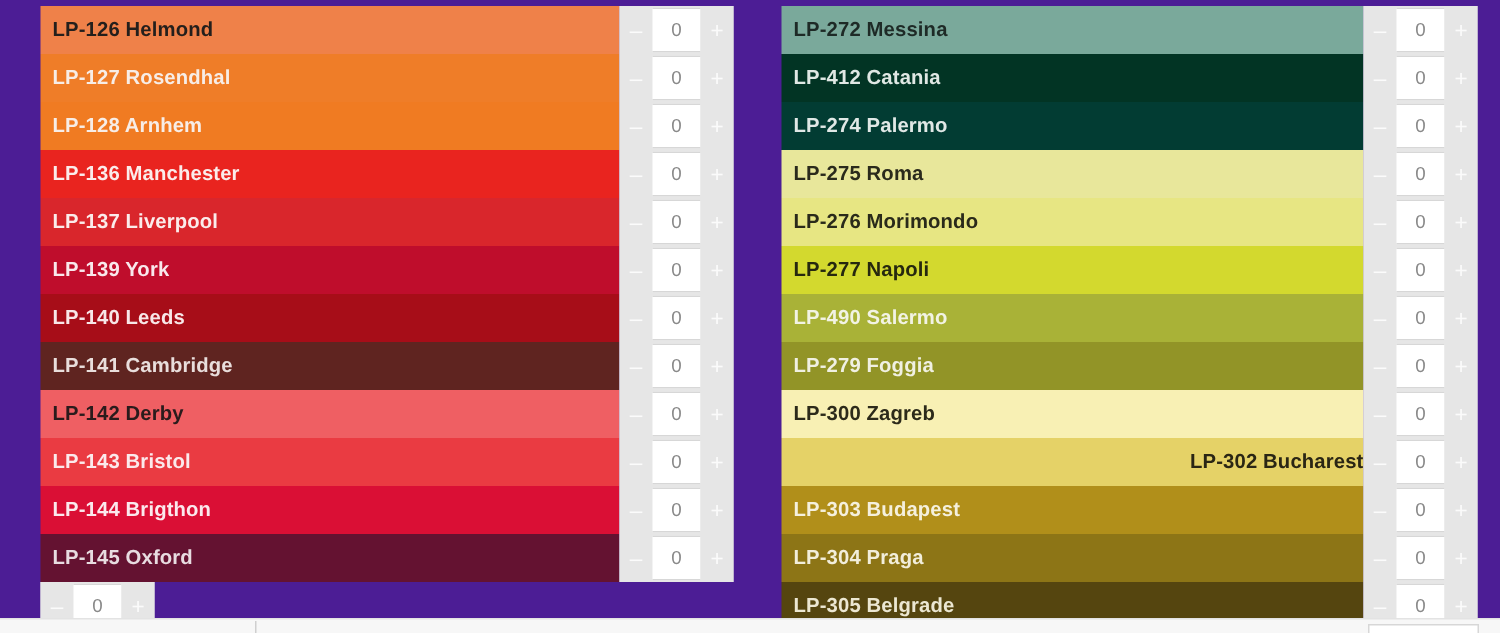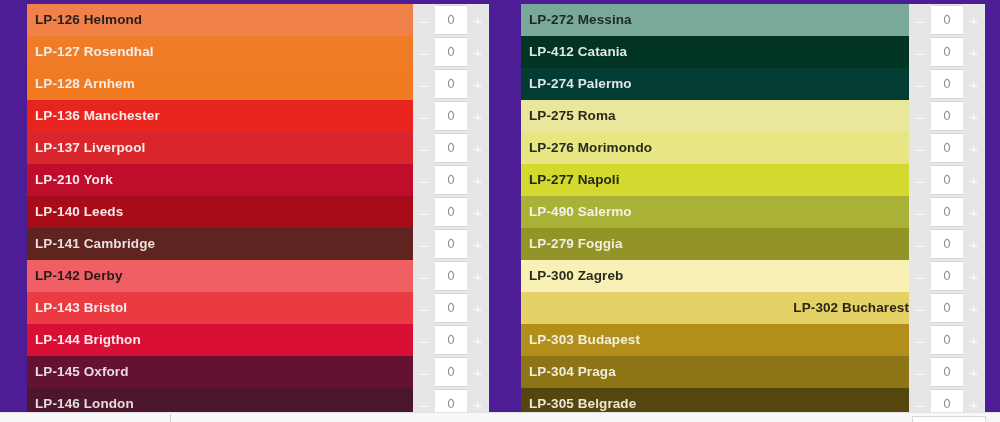--- a/index.html
+++ b/index.html
@@ -208,21 +208,21 @@
               <span class="swatch-label" style="color: rgb(251, 236, 235);">LP-137 Liverpool</span>
             </div>
             <div class="stepper">
               <div class="step-btn">–</div>
               <div class="step-value">0</div>
               <div class="step-btn">+</div>
             </div>
           </div>
           <div class="color-row">
             <div class="swatch" style="background: rgb(191, 13, 44);">
-              <span class="swatch-label" style="color: rgb(249, 232, 236);">LP-210 York</span>
+              <span class="swatch-label" style="color: rgb(249, 232, 236);">LP-139 York</span>
             </div>
             <div class="stepper">
               <div class="step-btn">–</div>
               <div class="step-value">0</div>
               <div class="step-btn">+</div>
             </div>
           </div>
           <div class="color-row">
             <div class="swatch" style="background: rgb(167, 13, 24);">
               <span class="swatch-label" style="color: rgb(248, 231, 232);">LP-140 Leeds</span>
@@ -277,23 +277,20 @@
             <div class="swatch" style="background: rgb(100, 18, 49);">
               <span class="swatch-label" style="color: rgb(232, 220, 225);">LP-145 Oxford</span>
             </div>
             <div class="stepper">
               <div class="step-btn">–</div>
               <div class="step-value">0</div>
               <div class="step-btn">+</div>
             </div>
           </div>
           <div class="color-row">
-            <div class="swatch" style="background: rgb(76, 23, 44);">
-              <span class="swatch-label" style="color: rgb(229, 217, 222);">LP-146 London</span>
-            </div>
             <div class="stepper">
               <div class="step-btn">–</div>
               <div class="step-value">0</div>
               <div class="step-btn">+</div>
             </div>
           </div>
         </div>
     </div>
 
     <div class="column right">

